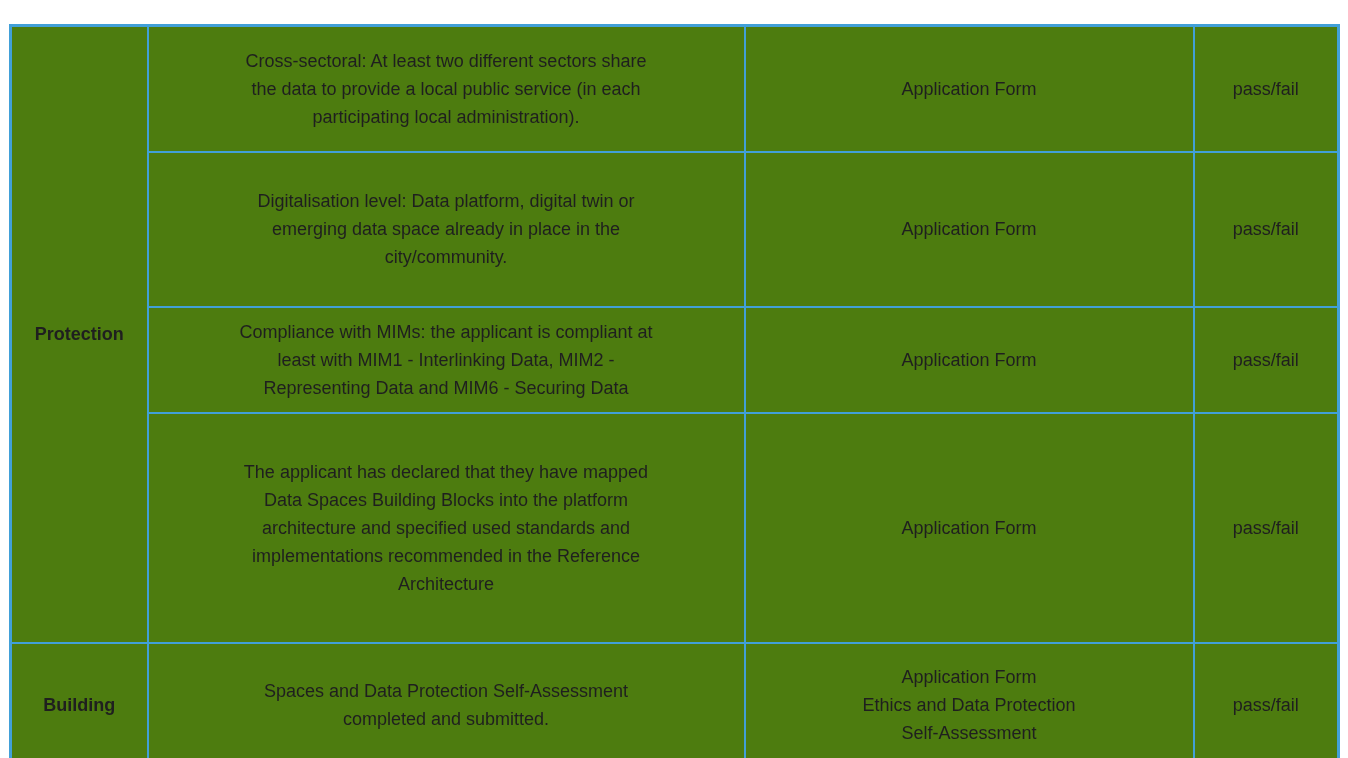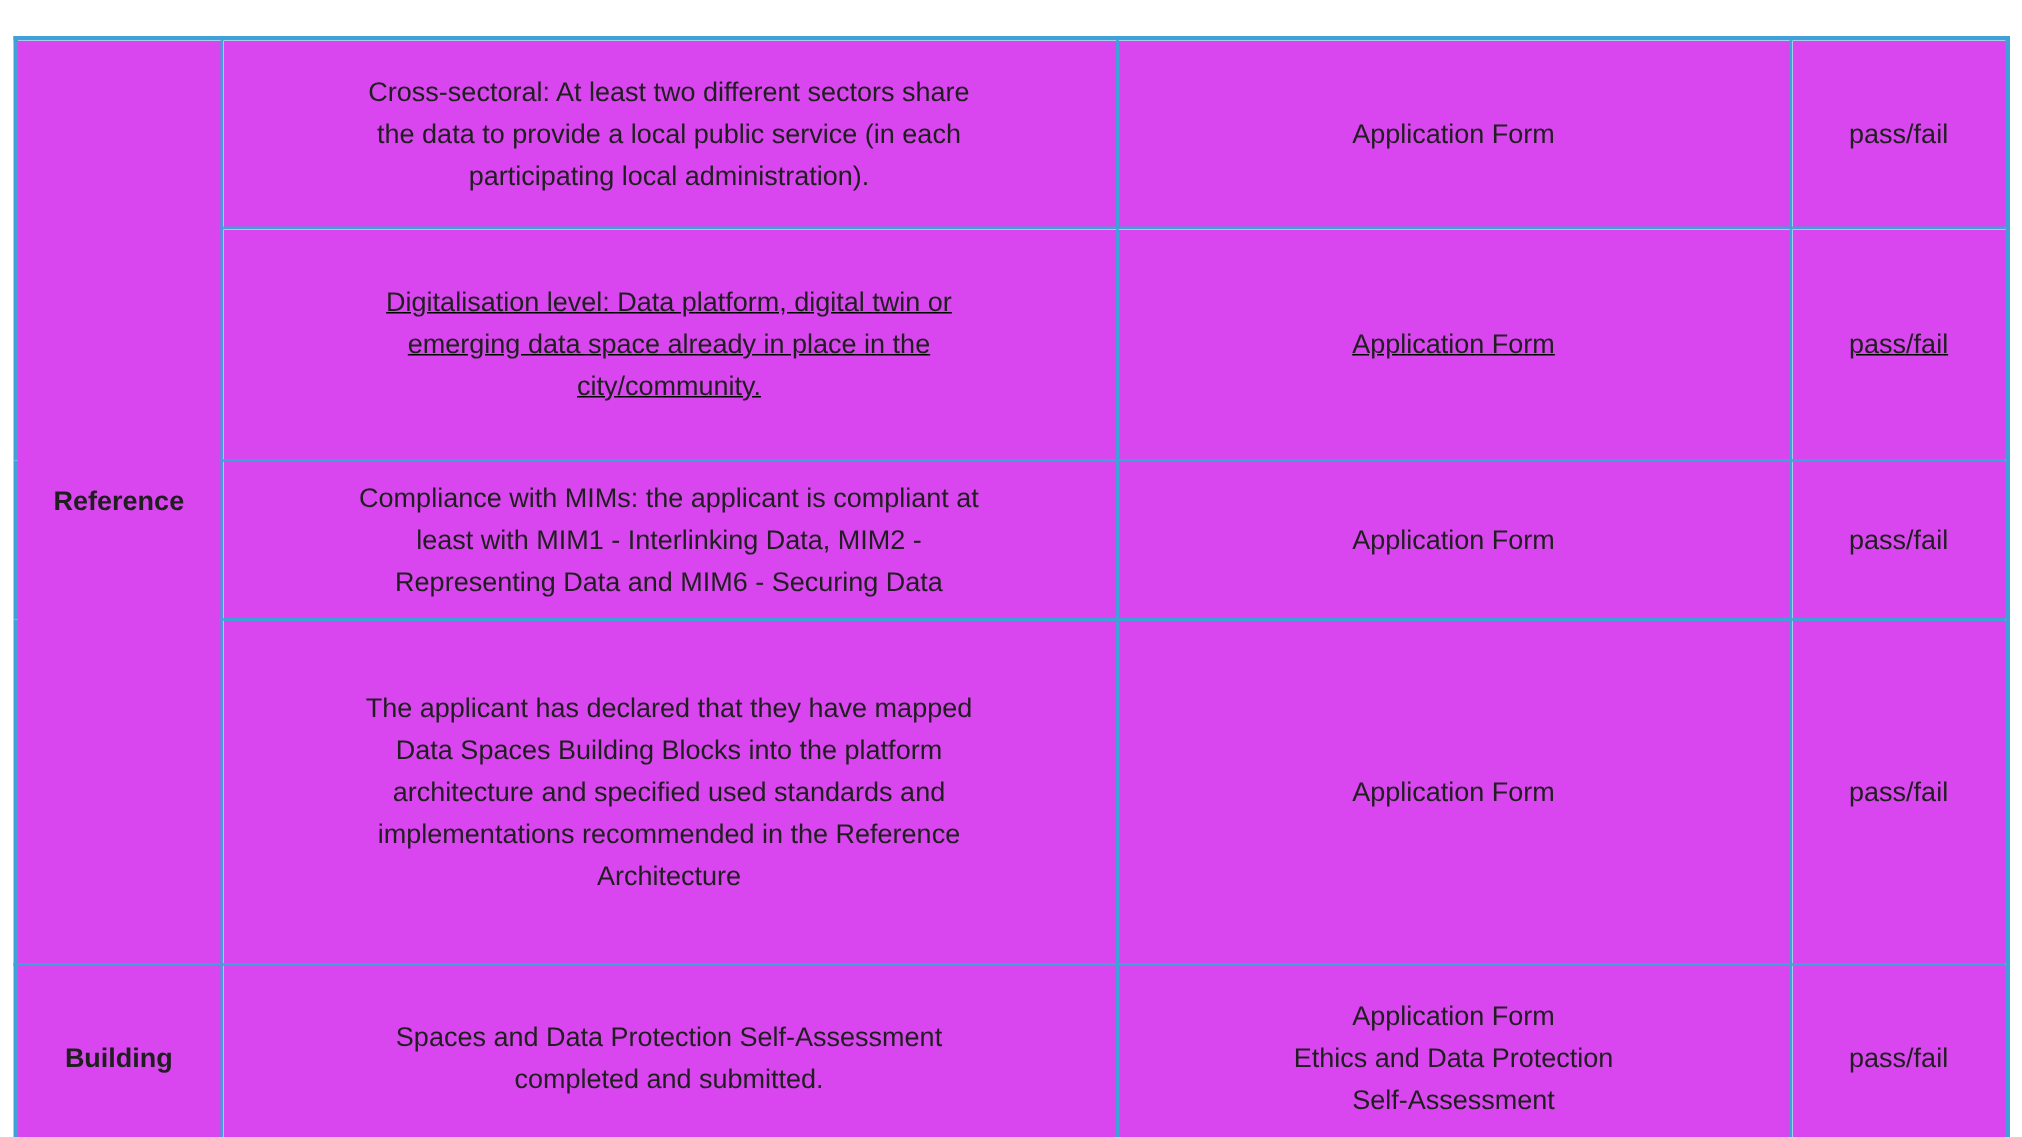--- a/index.html
+++ b/index.html
@@ -22,49 +22,49 @@
     border: 3px solid #41a0d8;
   }
   table.criteria td {
     border: 2px solid #41a0d8;
     text-align: center;
     vertical-align: middle;
     color: #1f1f1f;
     font-size: 18px;
     line-height: 28px;
     padding: 4px 10px;
-    background: #d946ef;
+    background: #4d7c0f;
     overflow: hidden;
   }
   td.category {
     font-weight: bold;
   }
   td.criterion, td.source {
     white-space: pre-line;
   }
   tr.r1 { height: 126px; }
-  tr.r2 { height: 155px; text-decoration: underline; }
+  tr.r2 { height: 155px; }
   tr.r3 { height: 106px; }
   tr.r4 { height: 230px; }
   tr.r5 { height: 125px; }
 </style>
 </head>
 <body>
 
 <div class="table-wrap">
   <table class="criteria">
     <colgroup>
       <col style="width:137px">
       <col style="width:597px">
       <col style="width:449px">
       <col style="width:145px">
     </colgroup>
     <tbody>
         <tr class="r1">
-      <td class="category" rowspan="4">Reference</td>
+      <td class="category" rowspan="4">Protection</td>
       <td class="criterion">Cross-sectoral: At least two different sectors share
 the data to provide a local public service (in each
 participating local administration).</td>
       <td class="source">Application Form</td>
       <td class="result">pass/fail</td>
     </tr>
     <tr class="r2">
       <td class="criterion">Digitalisation level: Data platform, digital twin or
 emerging data space already in place in the
 city/community.</td>

